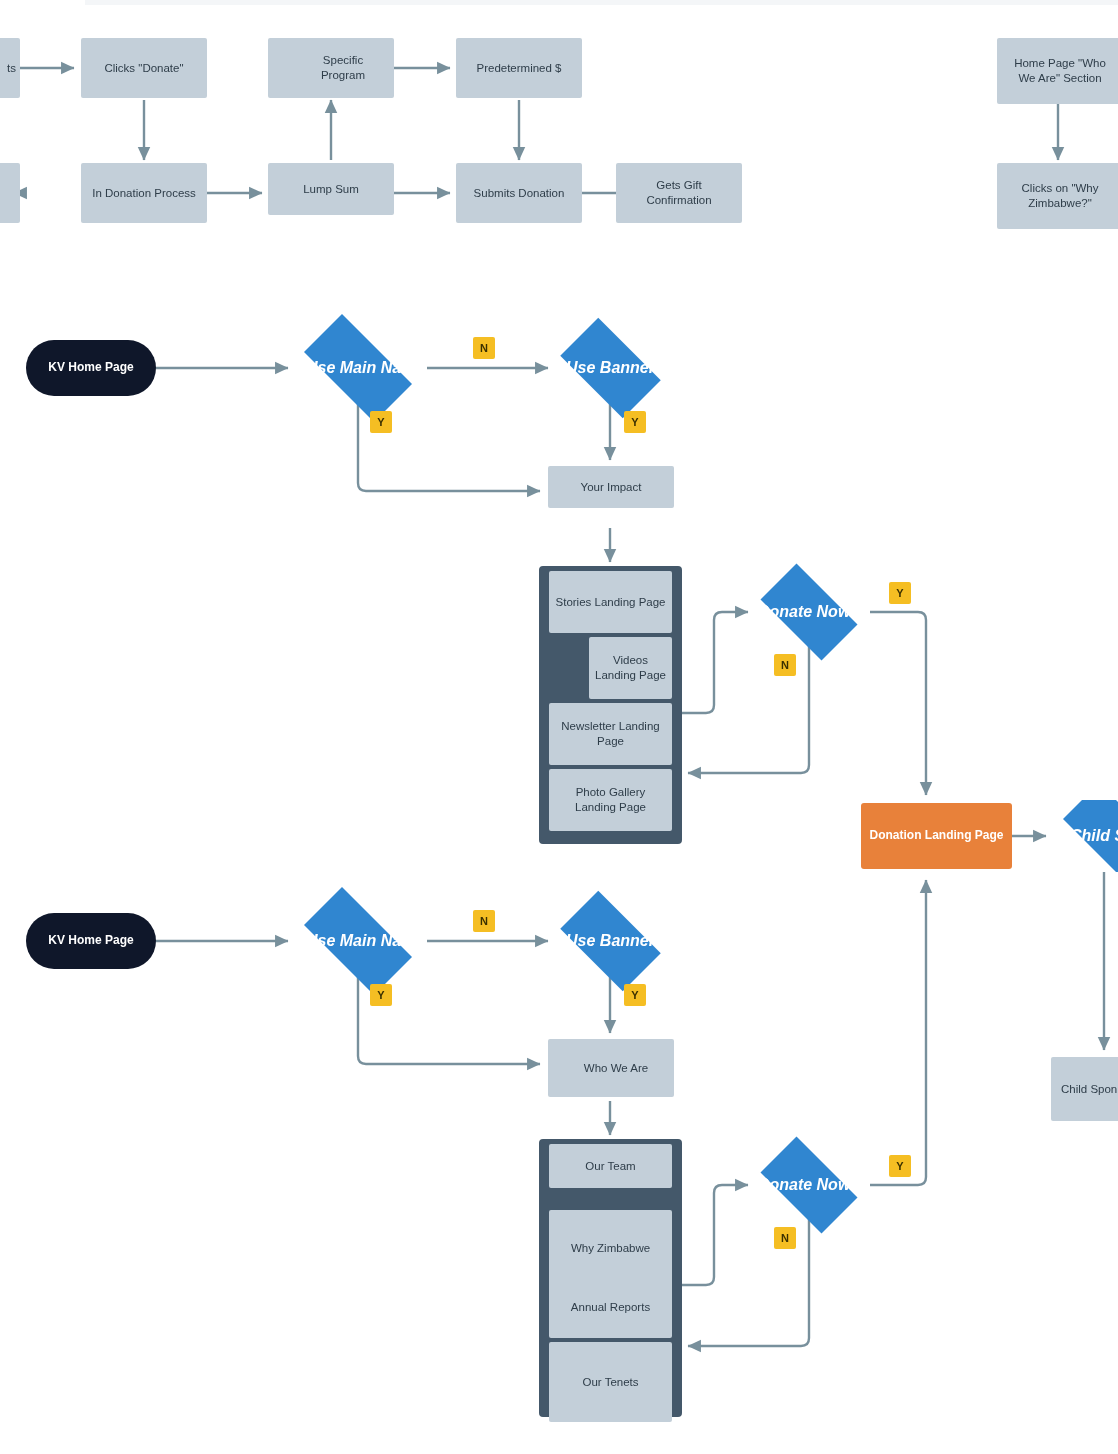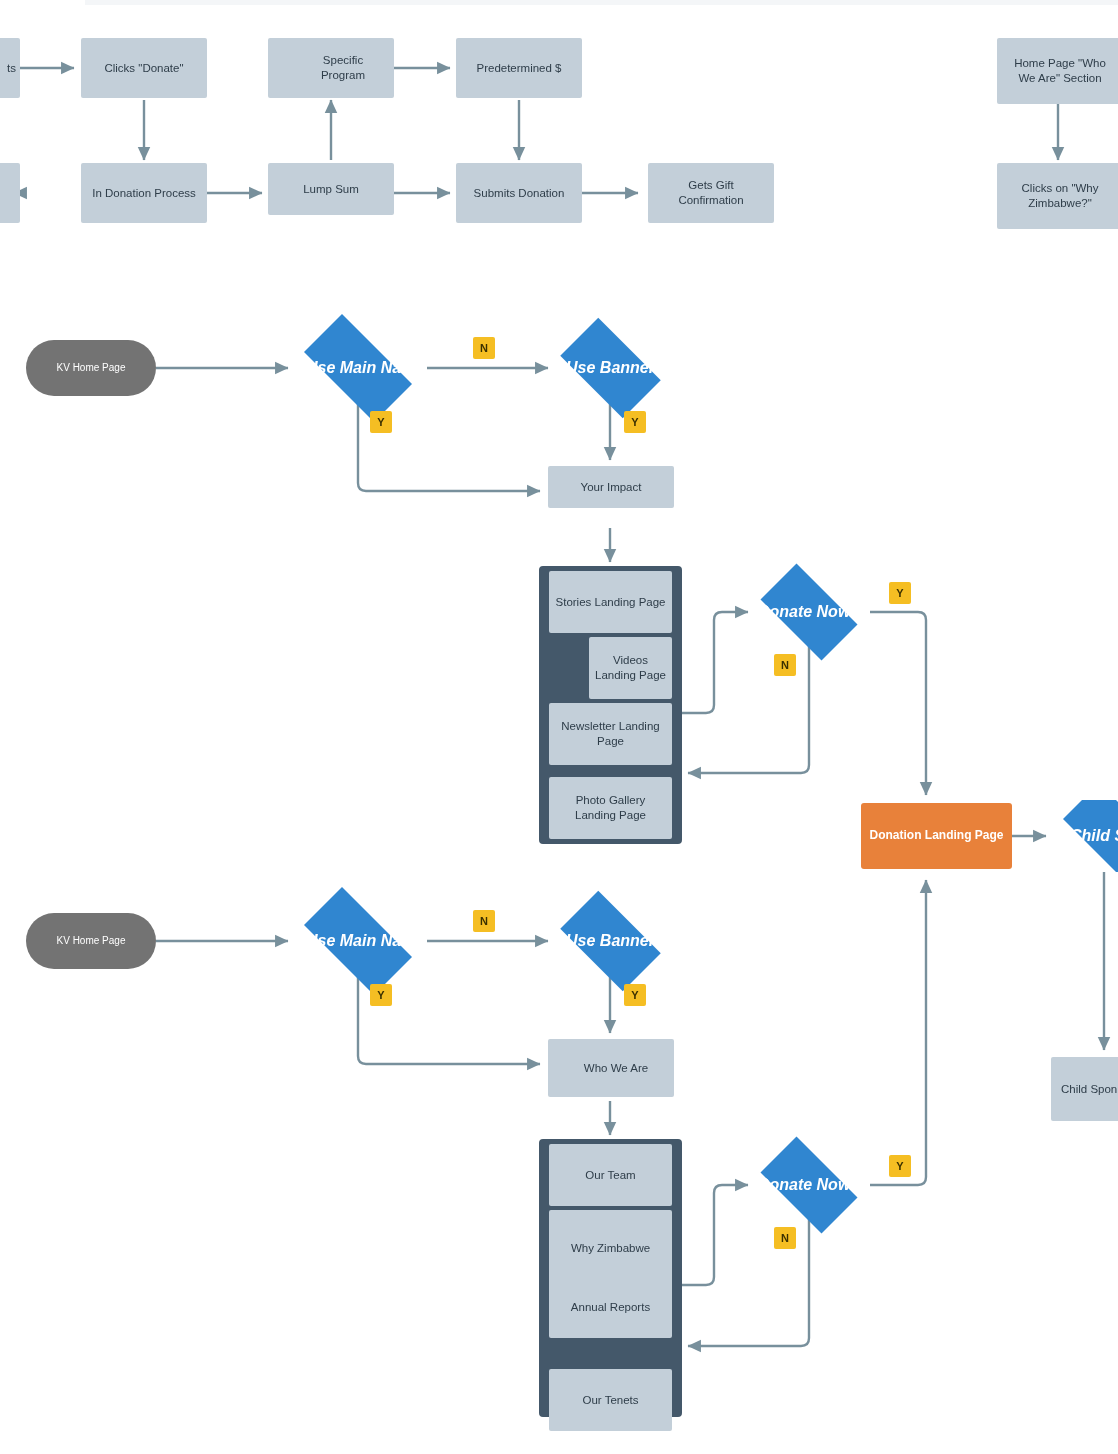--- a/index.html
+++ b/index.html
@@ -9,21 +9,21 @@
 
   
   #wires{position:absolute;left:0;top:0;width:1118px;height:1454px;pointer-events:none;}
 
   
   .node{position:absolute;box-sizing:border-box;display:flex;align-items:center;
         justify-content:center;text-align:center;line-height:1.28;}
 
   .box{background:#c3cfd9;color:#2e3d49;font-size:11.5px;border-radius:2px;padding:4px 8px;}
 
-  .pill{background:#737373;color:#ffffff;font-size:10px;border-radius:30px;font-weight:400;}
+  .pill{background:#0f172a;color:#ffffff;font-size:12px;border-radius:30px;font-weight:700;}
 
   .orange{background:#e8813a;color:#ffffff;font-size:12px;border-radius:3px;font-weight:600;padding:4px 8px;}
 
   
   .diamond{color:#ffffff;font-size:16px;font-weight:600;background:transparent;font-style:italic;}
   .diamond .dshape{position:absolute;left:0;top:0;width:100%;height:100%;
         background:#3086d0;transform:rotate(45deg) scale(.707);}
   .diamond .dlabel{position:relative;z-index:2;white-space:nowrap;}
 
   
@@ -108,21 +108,21 @@
   <div class="node box" style="left:456px;top:38px;width:126px;height:60px;">Predetermined $</div>
 
   <div class="node box" style="left:-30px;top:163px;width:50px;height:60px;"></div>
 
   <div class="node box" style="left:81px;top:163px;width:126px;height:60px;">In Donation Process</div>
 
   <div class="node box" style="left:268px;top:163px;width:126px;height:52px;">Lump Sum</div>
 
   <div class="node box" style="left:456px;top:163px;width:126px;height:60px;">Submits Donation</div>
 
-  <div class="node box" style="left:648px;top:163px;width:126px;height:60px;">Gets Gift Confirmation</div>
+  <div class="node box" style="left:616px;top:163px;width:126px;height:60px;">Gets Gift Confirmation</div>
 
   <div class="node box" style="left:997px;top:38px;width:126px;height:66px;">Home Page "Who We Are" Section</div>
 
   <div class="node box" style="left:997px;top:163px;width:126px;height:66px;">Clicks on "Why Zimbabwe?"</div>
 
   <div class="node pill" style="left:26px;top:340px;width:130px;height:56px;">KV Home Page</div>
 
   <div class="node diamond" style="left:288px;top:330px;width:140px;height:76px;">
     <span class="dshape"></span>
     <span class="dlabel">Use Main Nav</span>
@@ -136,21 +136,21 @@
   <div class="badge" style="left:473px;top:337px;">N</div>
   <div class="badge" style="left:370px;top:411px;">Y</div>
   <div class="badge" style="left:624px;top:411px;">Y</div>
 
   <div class="node box" style="left:548px;top:466px;width:126px;height:42px;">Your Impact</div>
 
   <div class="group" style="left:539px;top:566px;width:143px;height:278px;">
     <div class="gitem" style="top:0px;height:62px;">Stories Landing Page</div>
     <div class="gitem" style="top:66px;height:62px;margin-left:40px;">Videos Landing Page</div>
     <div class="gitem" style="top:132px;height:62px;">Newsletter Landing Page</div>
-    <div class="gitem" style="top:198px;height:62px;margin-top:8px;">Photo Gallery Landing Page</div>
+    <div class="gitem" style="top:198px;height:62px;">Photo Gallery Landing Page</div>
   </div>
 
   <div class="node diamond" style="left:748px;top:576px;width:122px;height:72px;">
     <span class="dshape"></span>
     <span class="dlabel">Donate Now?</span>
   </div>
 
   <div class="badge" style="left:889px;top:582px;">Y</div>
   <div class="badge" style="left:774px;top:654px;">N</div>
 
@@ -175,24 +175,24 @@
     <span class="dlabel">Use Banner</span>
   </div>
 
   <div class="badge" style="left:473px;top:910px;">N</div>
   <div class="badge" style="left:370px;top:984px;">Y</div>
   <div class="badge" style="left:624px;top:984px;">Y</div>
 
   <div class="node box" style="left:548px;top:1039px;width:126px;height:58px;padding-left:18px;">Who We Are</div>
 
   <div class="group" style="left:539px;top:1139px;width:143px;height:278px;">
-    <div class="gitem" style="top:0px;height:62px;">Our Team</div>
+    <div class="gitem" style="top:0px;height:44px;">Our Team</div>
     <div class="gitem" style="top:66px;height:76px;">Why Zimbabwe</div>
     <div class="gitem" style="top:132px;height:62px;">Annual Reports</div>
-    <div class="gitem" style="top:198px;height:62px;margin-top:27px;">Our Tenets</div>
+    <div class="gitem" style="top:198px;height:80px;">Our Tenets</div>
   </div>
 
   <div class="node diamond" style="left:748px;top:1149px;width:122px;height:72px;">
     <span class="dshape"></span>
     <span class="dlabel">Donate Now?</span>
   </div>
 
   <div class="badge" style="left:889px;top:1155px;">Y</div>
   <div class="badge" style="left:774px;top:1227px;">N</div>
 

